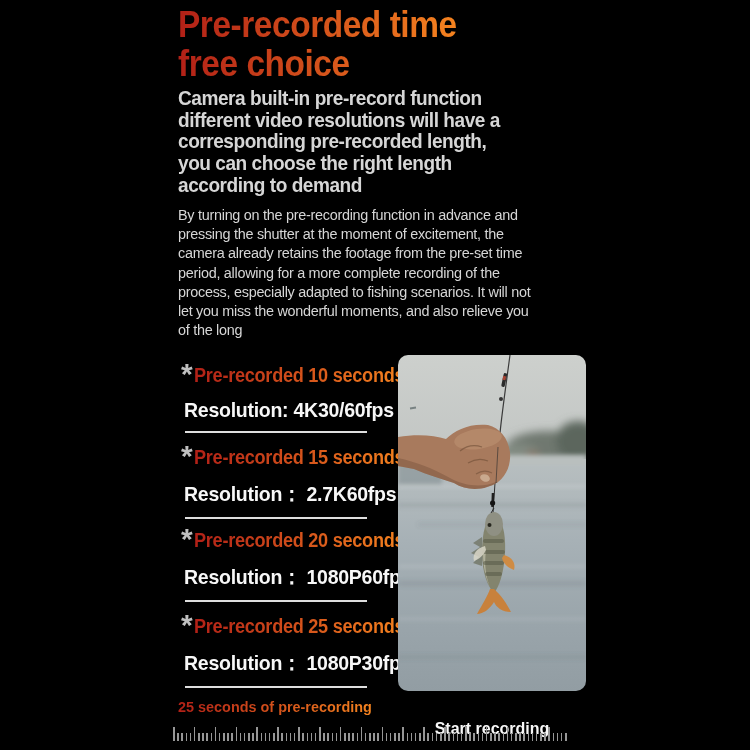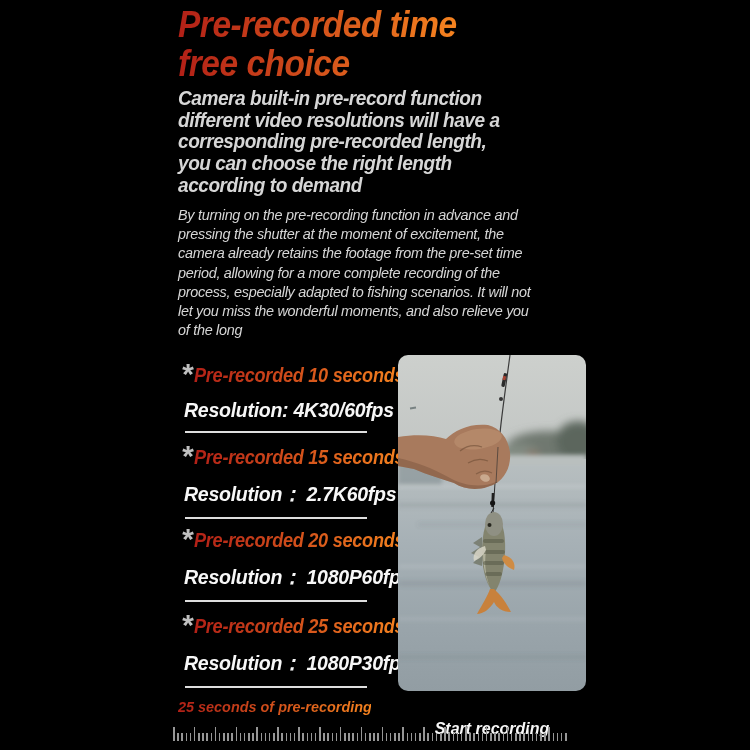--- a/index.html
+++ b/index.html
@@ -1,19 +1,19 @@
 <!DOCTYPE html>
 <html style="--background: #000000; --accent-red: #b22017; --accent-orange: #f5831f; --text-light: #d6d6d6; --text-white: #f7f7f7; --asterisk-gray: #c0c0c0; --underline-color: #dedede; --ruler-tick: #969696;"><head>
 <meta charset="utf-8">
 <style>
   * { margin:0; padding:0; box-sizing:border-box; }
   html,body { background:#000; }
   #canvas {
     position:relative; width:750px; height:750px; background:var(--background,#000);
-    overflow:hidden; font-family:"Liberation Sans","DejaVu Sans",sans-serif;font-style:italic;
+    overflow:hidden; font-family:"Liberation Sans","DejaVu Sans",sans-serif;
   }
   .abs { position:absolute; }
   .cx { transform:scaleX(0.93); transform-origin:0 0; }
   .grad {
     background:linear-gradient(90deg,var(--accent-red,#bb2418),var(--accent-orange,#f5831f));
     -webkit-background-clip:text; background-clip:text; color:transparent;
     display:inline-block;
   }
   .title {
     left:178px; top:5px; font-size:36px; line-height:39px; font-weight:bold;

